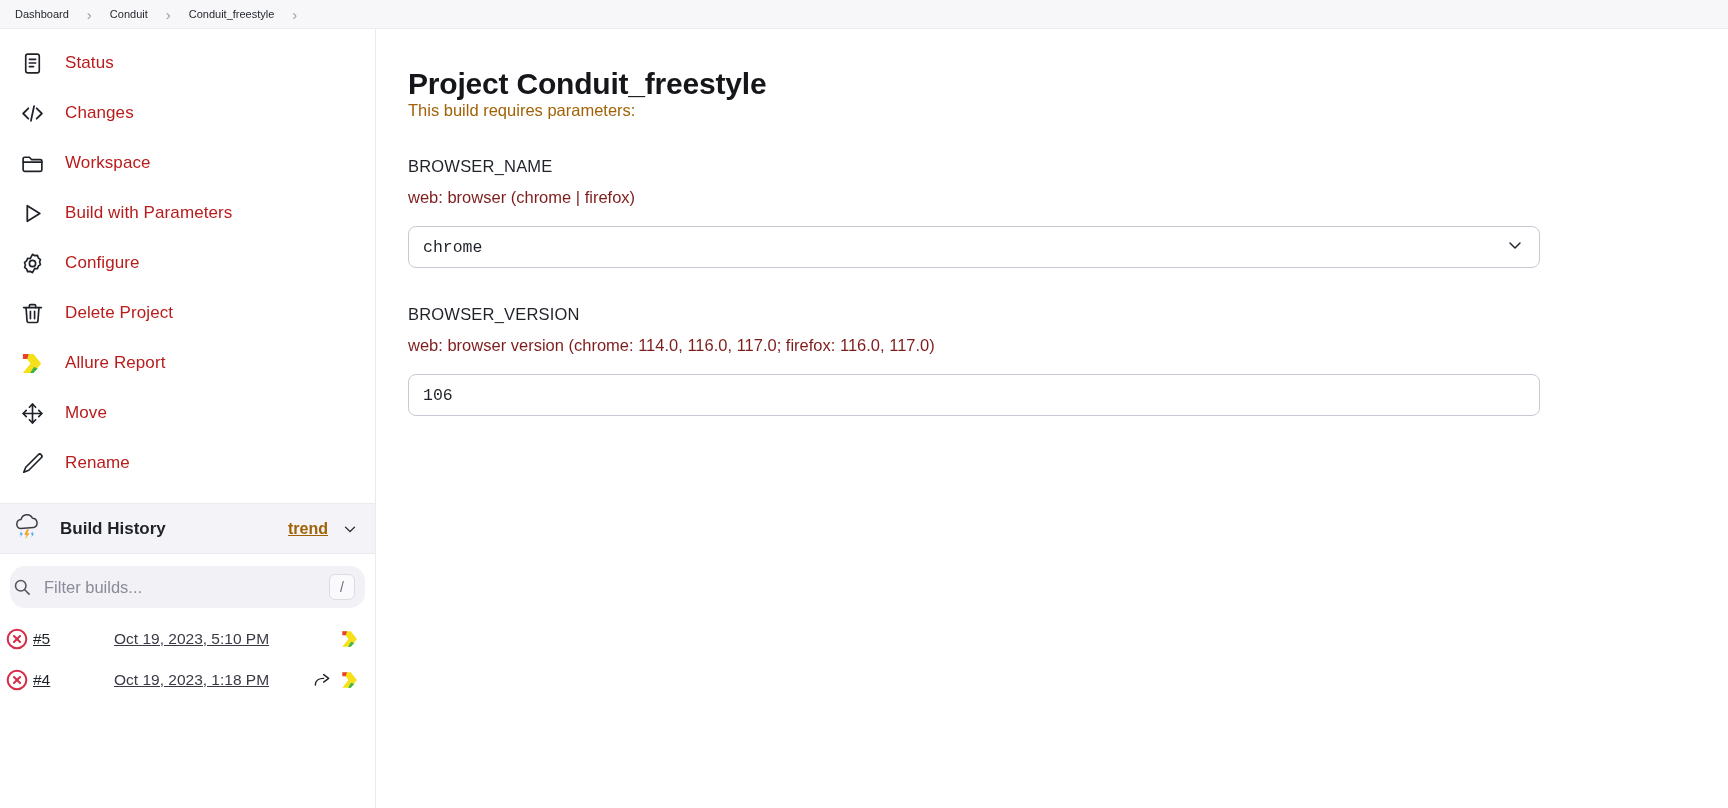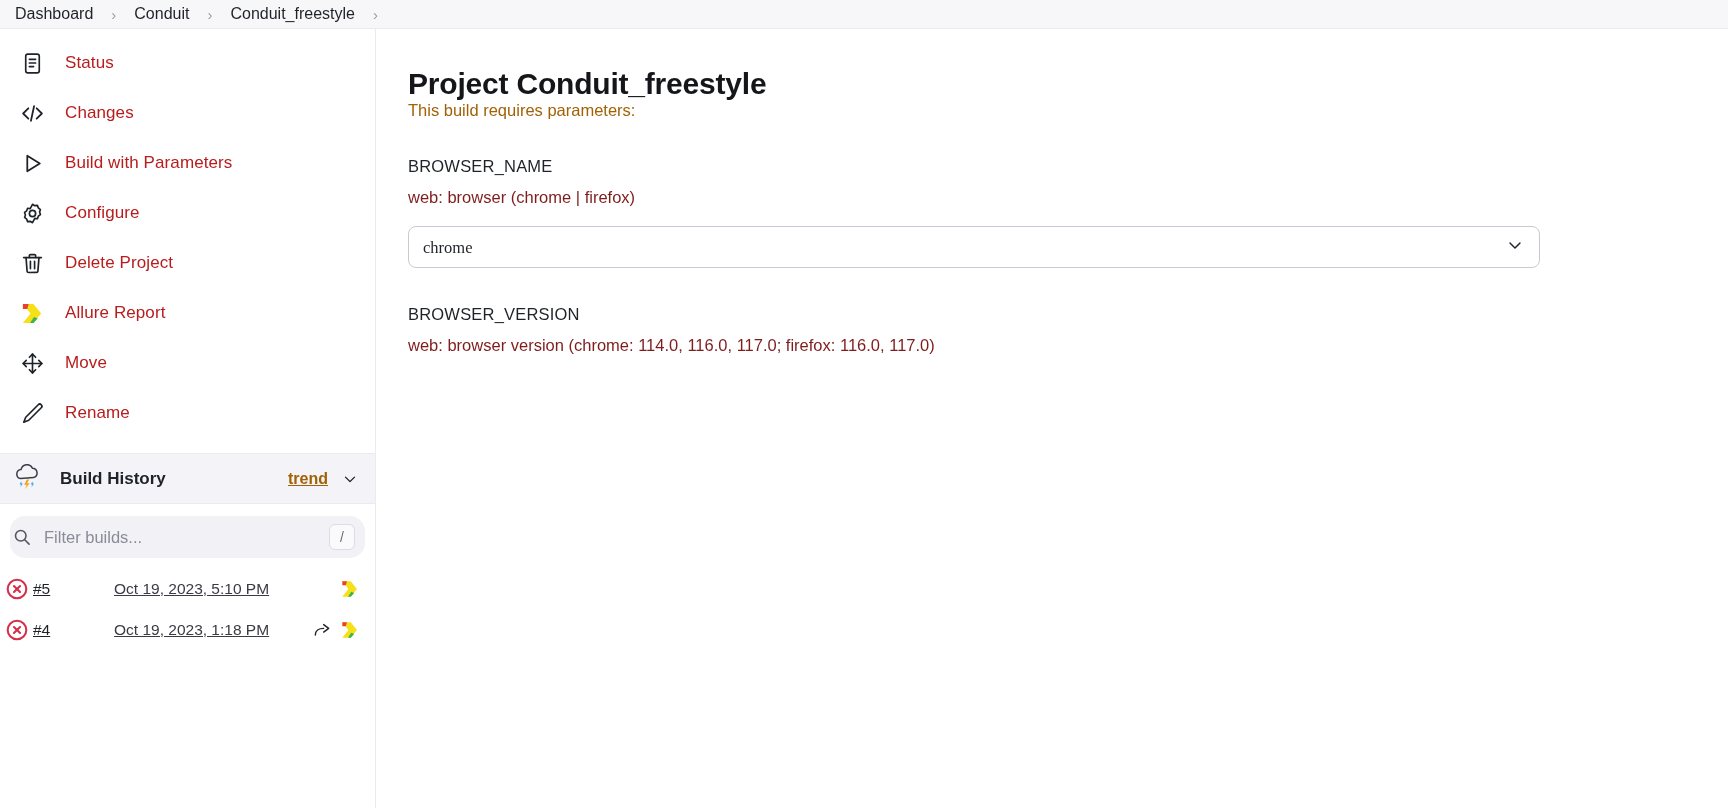--- a/index.html
+++ b/index.html
@@ -16,21 +16,21 @@
   .breadcrumb-bar {
     height: 29px;
     background: #f7f7f9;
     border-bottom: 1px solid #ebebef;
     display: flex;
     align-items: center;
     padding-left: 11px;
     gap: 0px;
   }
   .crumb {
-    font-size: 16px;
+    font-size: 11px;
     color: #1f2329;
     text-decoration: none;
     padding: 0 4px;
     white-space: nowrap;
   }
   .crumb-sep {
     color: #9a9aa8;
     font-size: 15px;
     padding: 0 14px;
     user-select: none;
@@ -190,21 +190,21 @@
     border-radius: 8px;
     background: #fff;
     display: flex;
     align-items: center;
     padding: 0 14px;
     position: relative;
   }
   .field select, .field input {
     flex: 1;
     border: 0; outline: none; background: transparent;
-    font-family: Liberation Serif, serif;
+    font-family: Liberation Mono, monospace;
     font-size: 16.5px;
     color: #1f2329;
     appearance: none;
     -webkit-appearance: none;
     cursor: pointer;
     height: 100%;
   }
   .field input { cursor: text; }
   .sel-chev { position: absolute; right: 14px; top: 50%; transform: translateY(-50%); pointer-events: none; }
 
@@ -270,20 +270,29 @@
           <span class="side-ico">
             <svg viewBox="0 0 24 24" fill="none" stroke="#1f2329" stroke-width="1.7" stroke-linecap="round" stroke-linejoin="round">
               <polyline points="8,7 3,12 8,17"></polyline>
                 <polyline points="16,7 21,12 16,17"></polyline>
                 <line x1="13.5" y1="5" x2="10.5" y2="19"></line>
             </svg>
           </span>
           <span class="side-label">Changes</span>
         </a>
 
+        <a class="side-item" href="#">
+          <span class="side-ico">
+            <svg viewBox="0 0 24 24" fill="none" stroke="#1f2329" stroke-width="1.6" stroke-linecap="round" stroke-linejoin="round">
+              <path d="M3 7.5a1.5 1.5 0 0 1 1.5-1.5H9l2 2.2h8.5A1.5 1.5 0 0 1 21 9.7V18a1.5 1.5 0 0 1-1.5 1.5h-15A1.5 1.5 0 0 1 3 18z"></path>
+              <line x1="3" y1="10.6" x2="21" y2="10.6"></line>
+            </svg>
+          </span>
+          <span class="side-label">Workspace</span>
+        </a>
 
         <a class="side-item" href="#">
           <span class="side-ico">
             <svg viewBox="0 0 24 24" fill="none" stroke="#1f2329" stroke-width="1.7" stroke-linejoin="round">
               <polygon points="7,4.5 19,12 7,19.5"></polygon>
             </svg>
           </span>
           <span class="side-label">Build with Parameters</span>
         </a>
 
@@ -447,18 +456,21 @@
             <svg width="20" height="20" viewBox="0 0 24 24" fill="none" stroke="#1f2329" stroke-width="1.7" stroke-linecap="round" stroke-linejoin="round">
               <polyline points="6,9.5 12,15.5 18,9.5"></polyline>
             </svg>
           </span>
         </div>
       </div>
 
       <div class="param-block">
         <div class="param-name">BROWSER_VERSION</div>
         <div class="param-desc">web: browser version (chrome: 114.0, 116.0, 117.0; firefox: 116.0, 117.0)</div>
+        <div class="field">
+          <input type="text" value="106" style="">
+        </div>
       </div>
 
 
     </div>
   </div>
 </div>
 
 </body></html>

